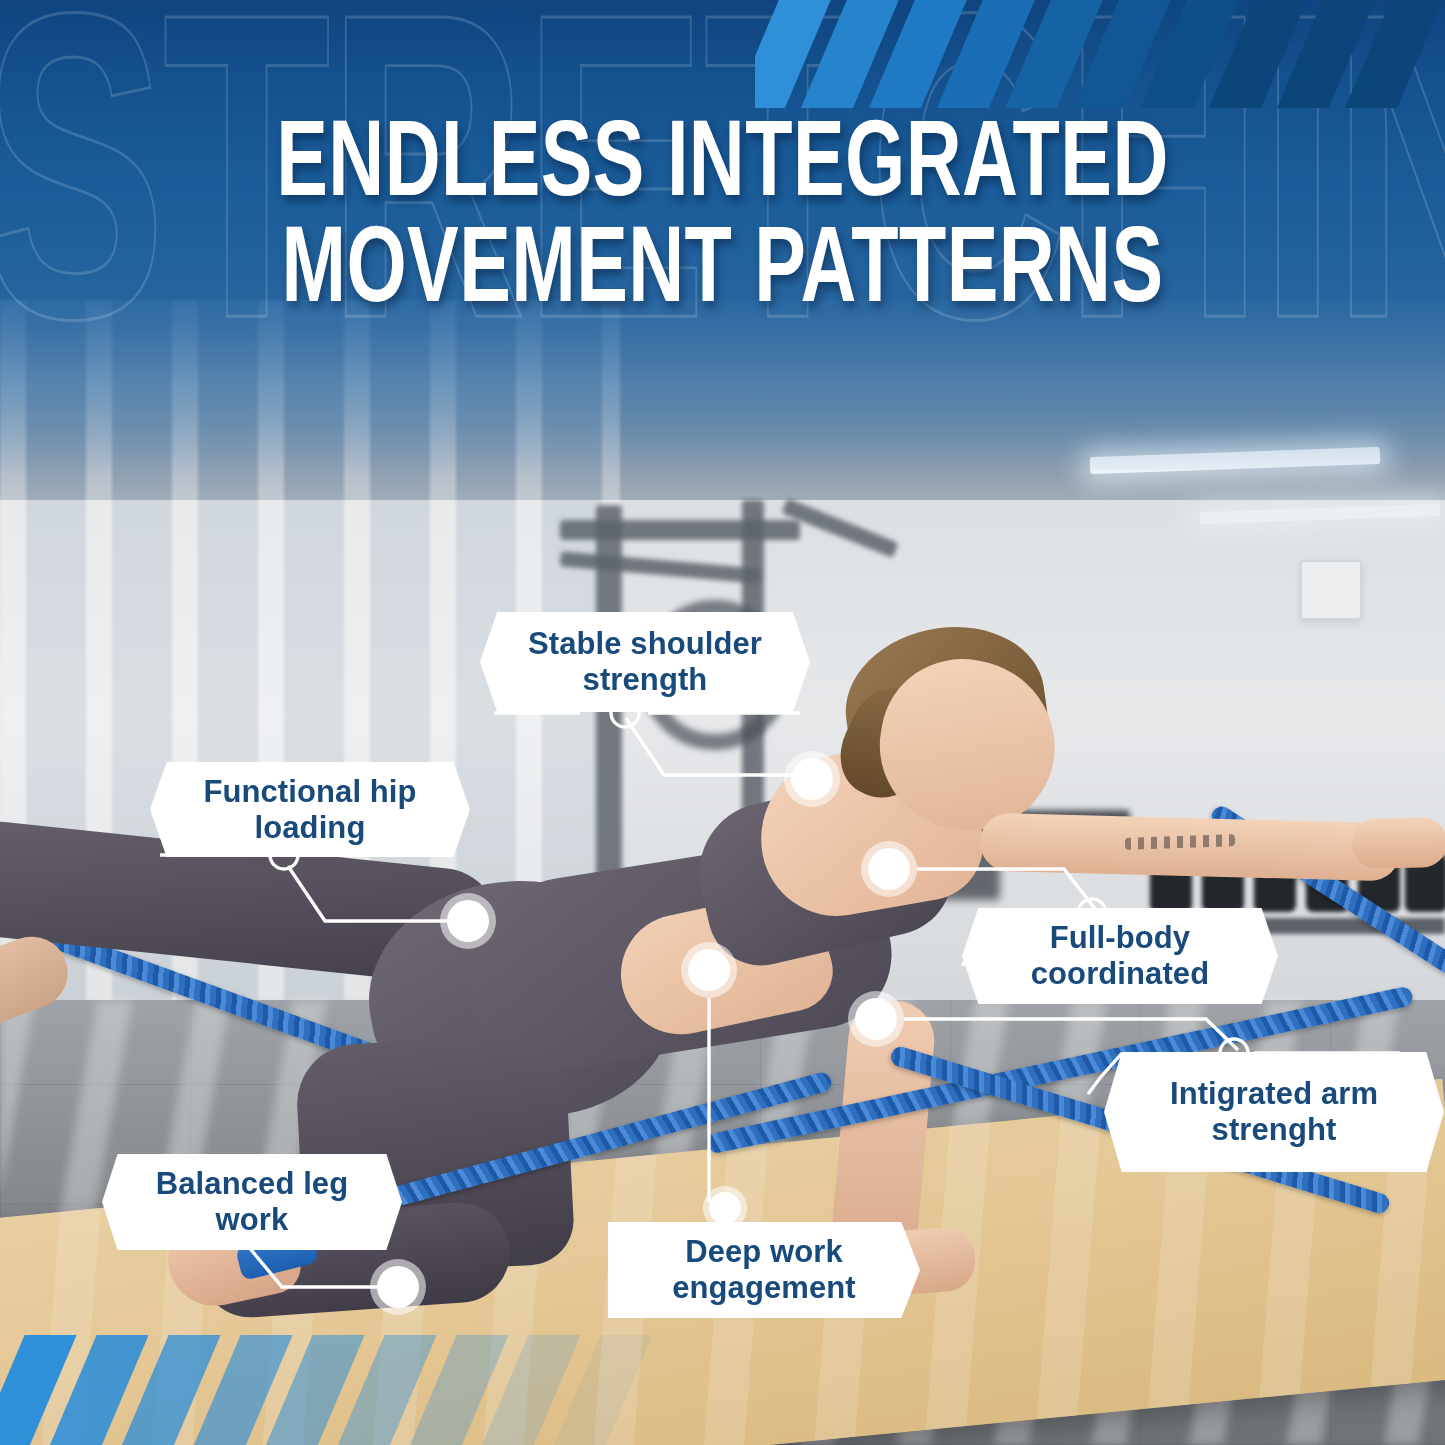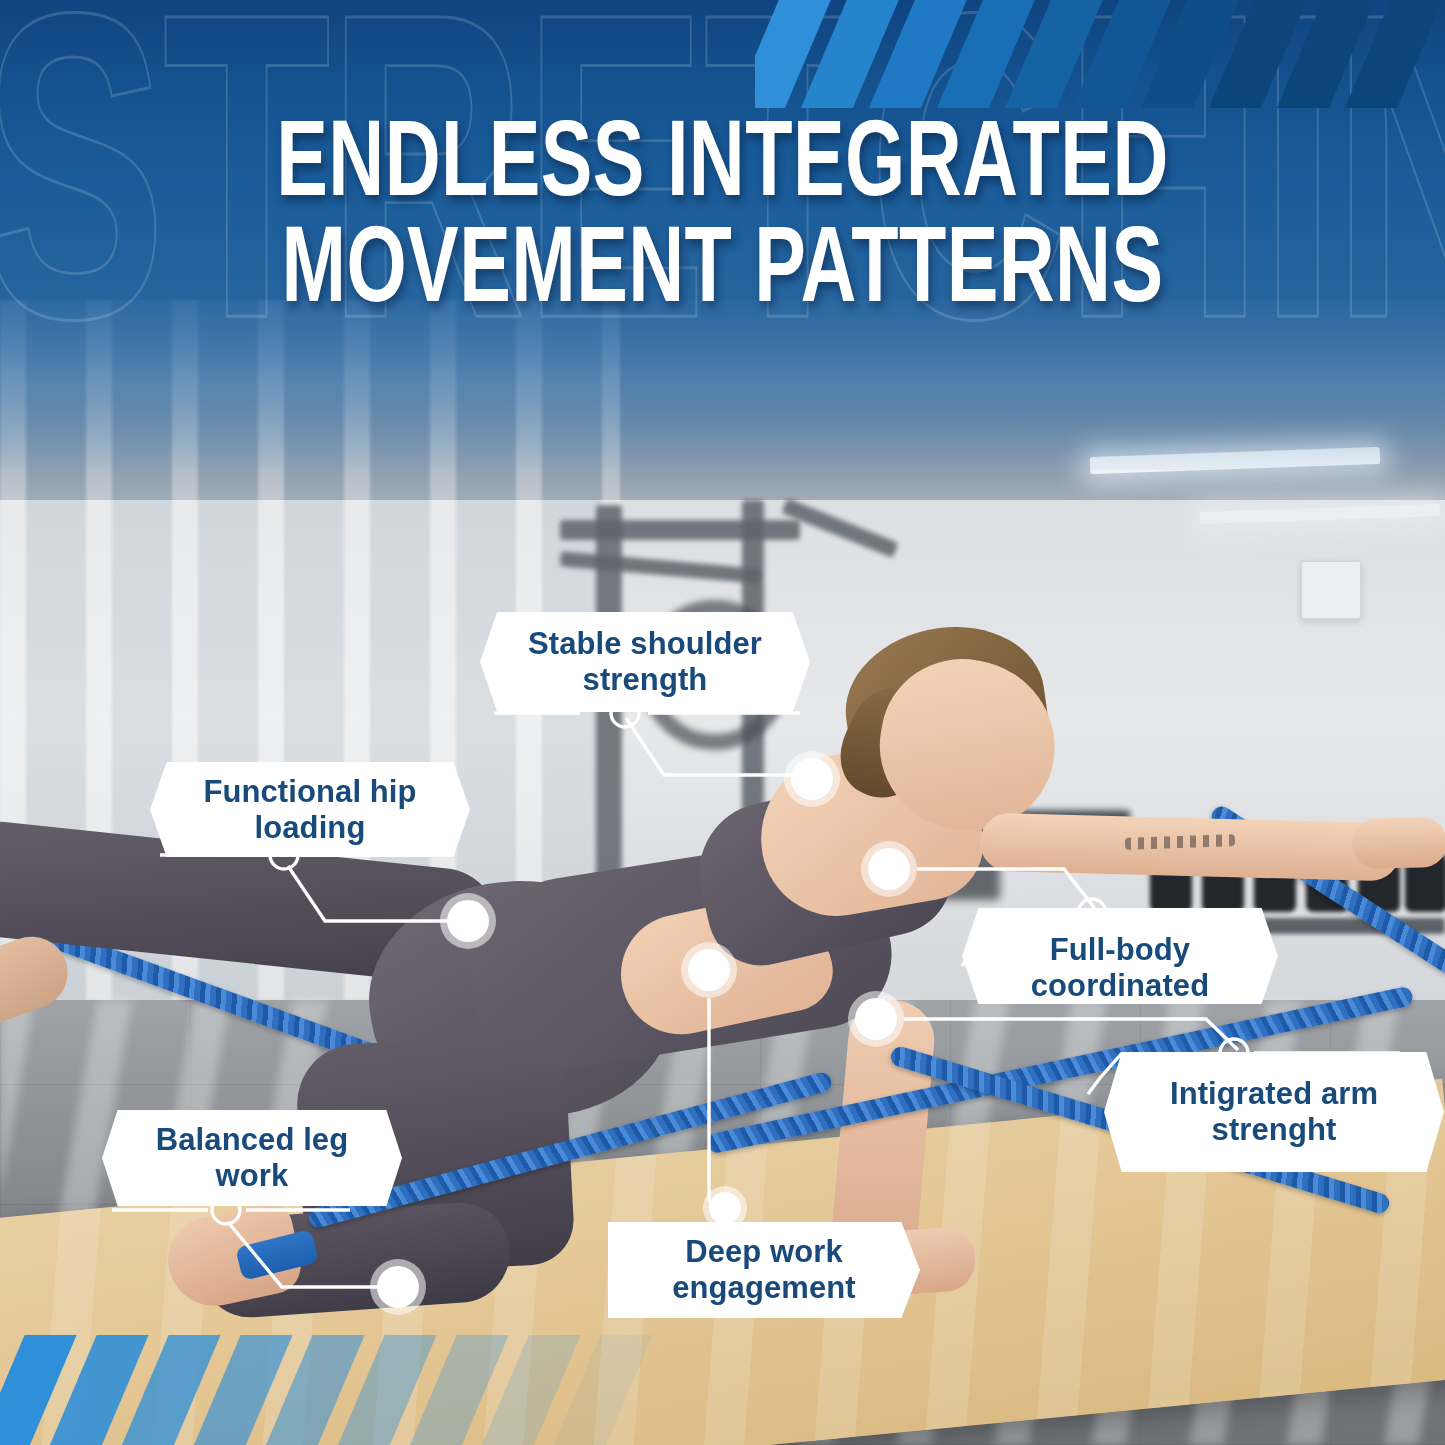--- a/index.html
+++ b/index.html
@@ -470,35 +470,35 @@
     </div>
   </div>
 
   <div class="callout" style="left:150px; top:762px; width:320px; height:95px;">
     <div>
       <div>Functional hip</div>
       <div>loading</div>
     </div>
   </div>
 
-  <div class="callout" style="left:962px; top:908px; width:316px; height:96px;align-items:flex-end;">
+  <div class="callout" style="left:962px; top:908px; width:316px; height:96px;">
     <div>
       <div>Full-body</div>
       <div>coordinated</div>
     </div>
   </div>
 
   <div class="callout" style="left:1104px; top:1052px; width:340px; height:120px;">
     <div>
       <div>Intigrated arm</div>
       <div>strenght</div>
     </div>
   </div>
 
-  <div class="callout" style="left:102px; top:1110px; width:300px; height:96px;">
+  <div class="callout" style="left:102px; top:1154px; width:300px; height:96px;">
     <div>
       <div>Balanced leg</div>
       <div>work</div>
     </div>
   </div>
 
   <div class="callout arrowR" style="left:608px; top:1222px; width:312px; height:96px;">
     <div>
       <div>Deep work</div>
       <div>engagement</div>

